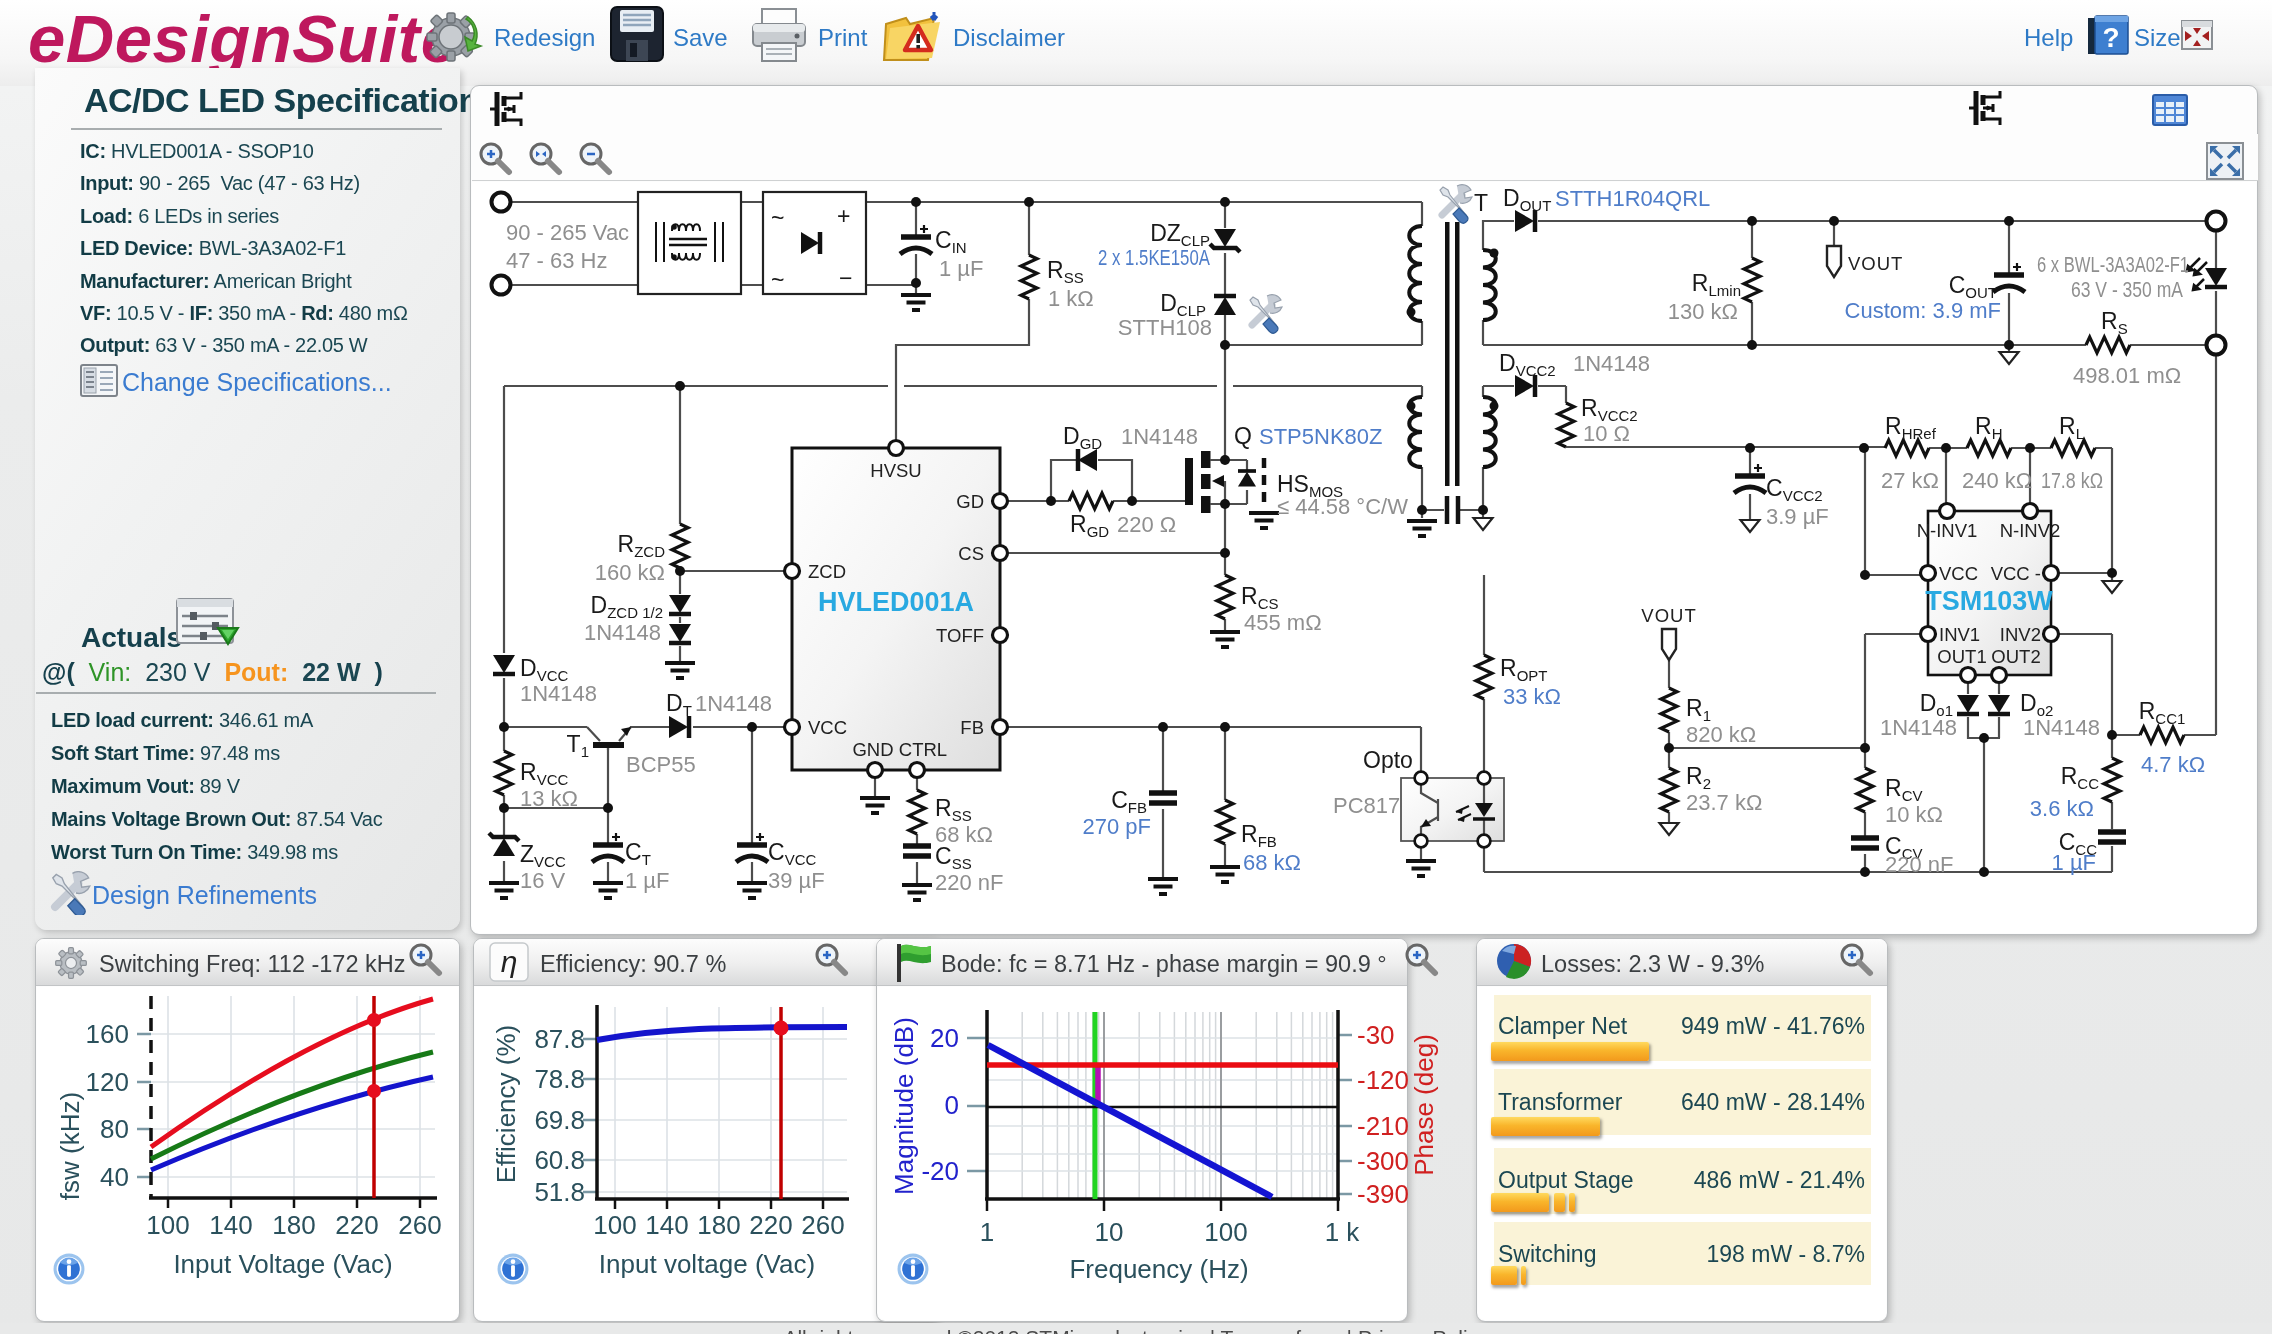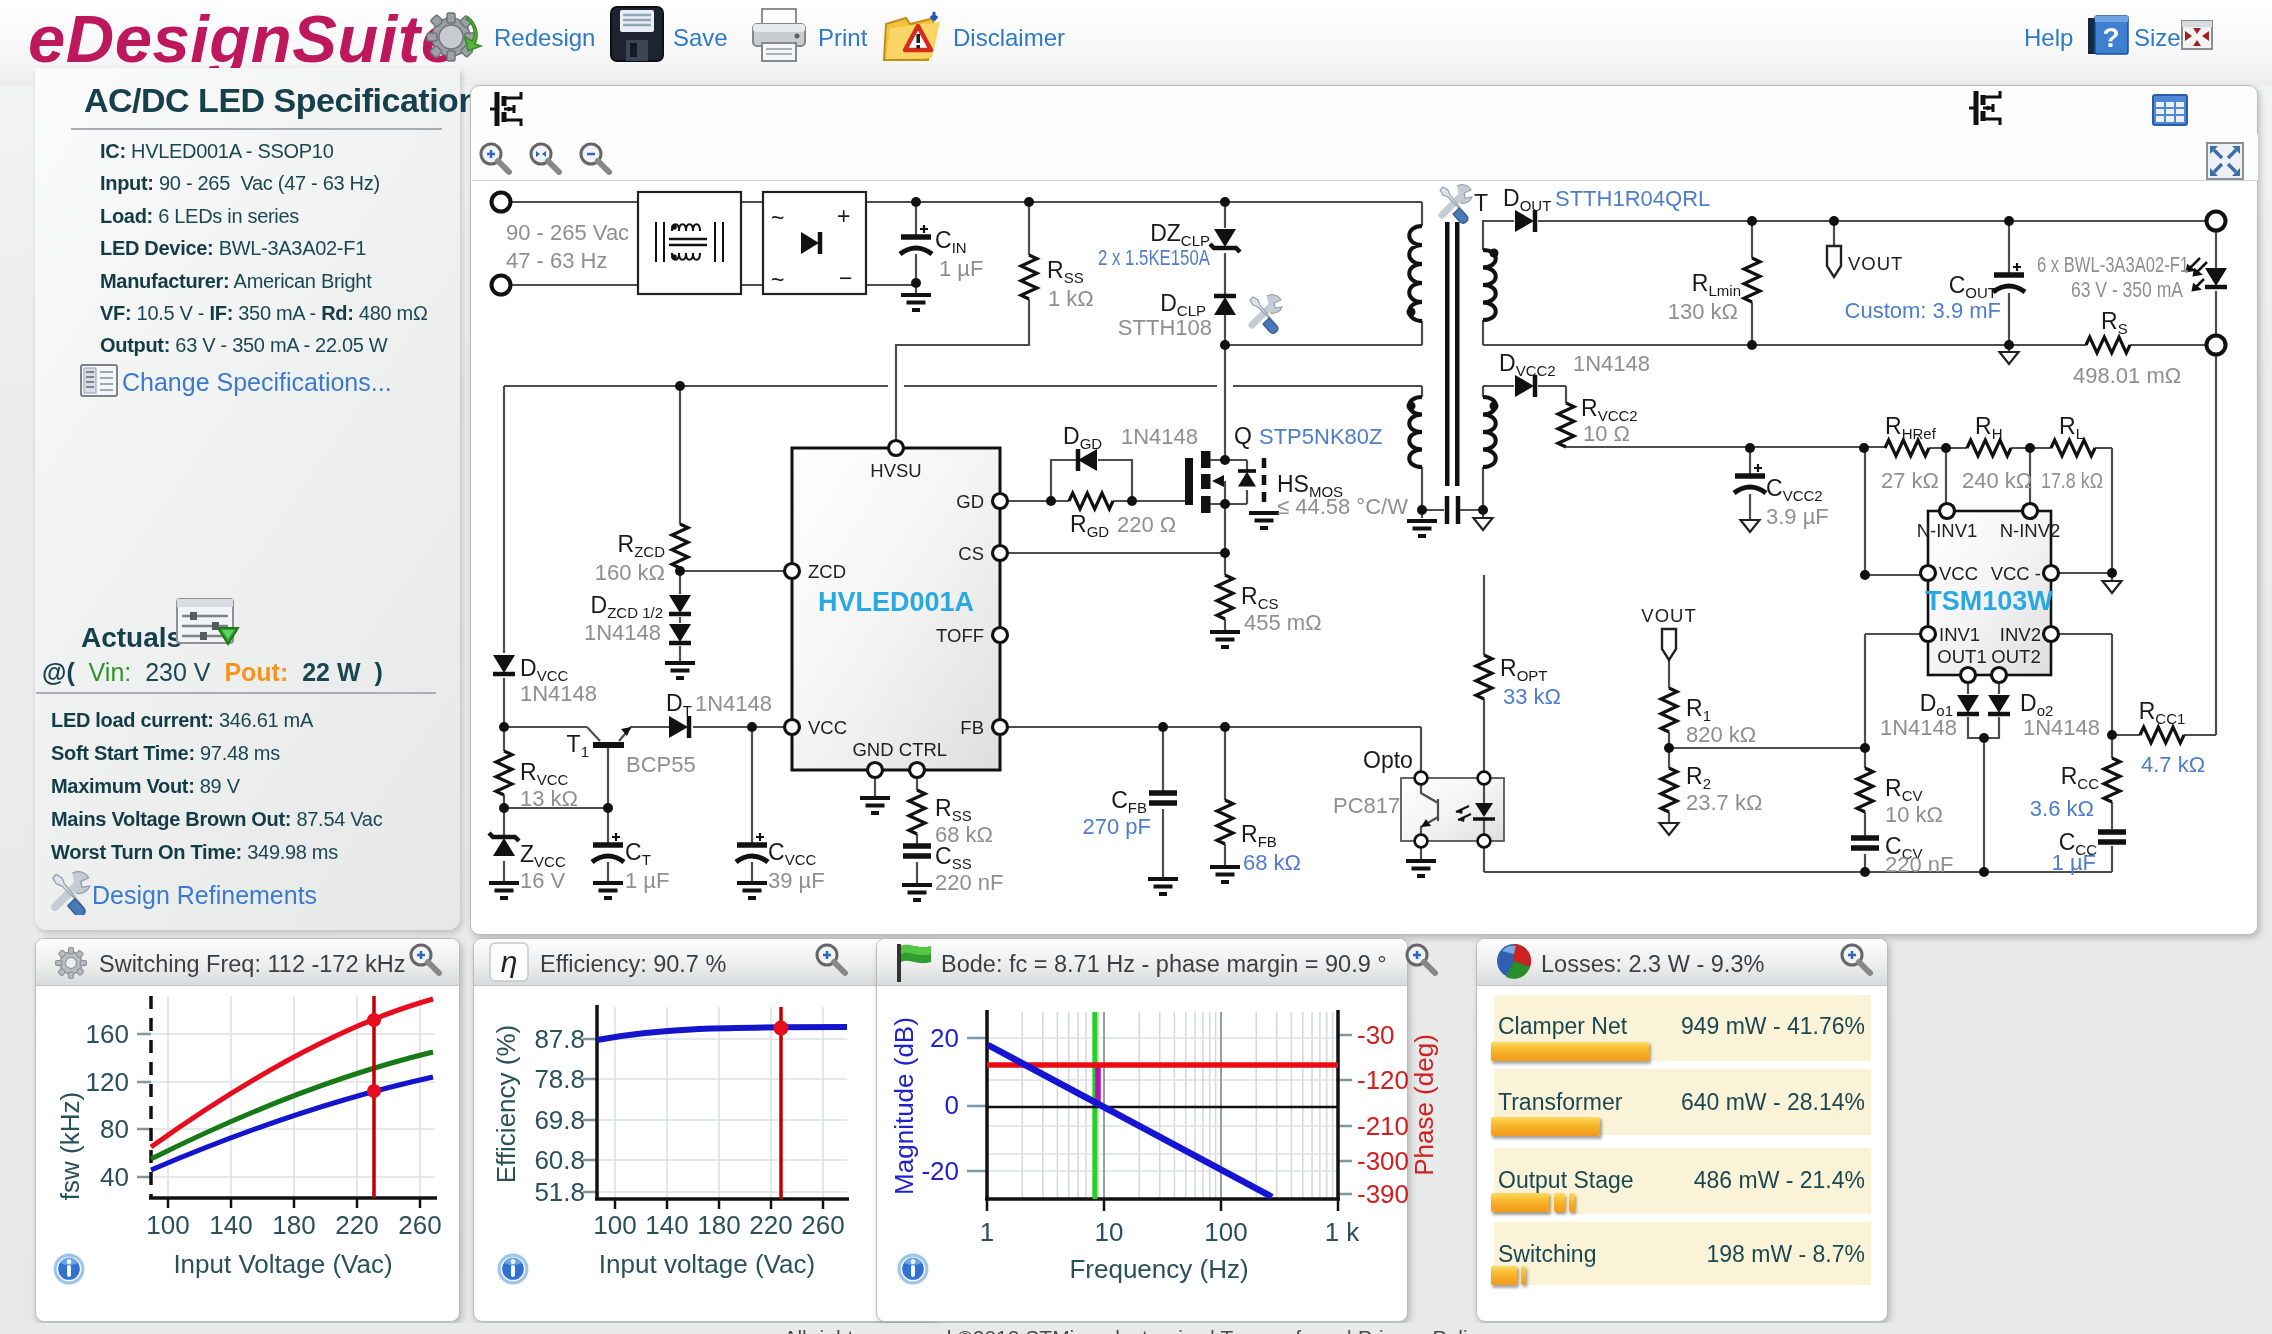--- a/index.html
+++ b/index.html
@@ -5,21 +5,21 @@
 *{margin:0;padding:0;box-sizing:border-box}
 html,body{width:2272px;height:1334px;overflow:hidden}
 body{font-family:"Liberation Sans",sans-serif;background:linear-gradient(180deg,#f4f5f5 0%,#ebecec 30%,#e7e8e8 100%);position:relative}
 .abs{position:absolute}
 #topbar{left:0;top:0;width:2272px;height:86px;background:linear-gradient(180deg,#ffffff 0%,#f6f6f6 70%,#ededed 100%)}
 #logo{left:28px;top:0;font-size:67px;font-weight:bold;font-style:italic;color:#be185d;letter-spacing:0.5px}
 .tblbl{font-size:24px;color:#2e7ac6;top:24px}
 #sidebar{left:35px;top:68px;width:425px;height:862px;background:linear-gradient(125deg,#fbfbfb 0%,#f1f2f2 40%,#e6e7e7 100%);border-radius:0 0 12px 12px;box-shadow:2px 3px 6px rgba(0,0,0,0.18)}
 #sidebar h1{font-size:34px;color:#15404c;padding:13px 0 0 49px;letter-spacing:-0.5px;white-space:nowrap}
 .shr{height:2px;background:#a8adaf;margin:8px 18px 5px 36px}
-.spec{padding-left:65px;font-size:20px;letter-spacing:-0.3px;color:#1b4752;line-height:32.4px;white-space:nowrap}
+.spec{padding-left:45px;font-size:20px;letter-spacing:-0.3px;color:#1b4752;line-height:32.4px;white-space:nowrap}
 .spec b{color:#123c46}
 .link{color:#3a7bd0;font-size:25px}
 .acthead{font-size:31px;color:#15404c;font-weight:bold}
 .vin{color:#2e9427;font-weight:normal}
 .pout{color:#f6941e;font-weight:bold}
 .panel{background:#fdfdfd;border:1px solid #b9bcbe;border-radius:9px;box-shadow:2px 3px 7px rgba(0,0,0,0.22)}
 .phead{position:absolute;left:0;top:0;right:0;height:47px;border-radius:8px 8px 0 0;background:linear-gradient(180deg,#fdfdfd 0%,#eeeeee 55%,#d9dadb 100%);border-bottom:1px solid #c2c4c6}
 .ptitle{position:absolute;font-size:23.5px;color:#3b3f42;top:12px;white-space:nowrap}
 .pbody{position:absolute;left:1px;right:1px;top:48px;bottom:1px;background:#fff;border-radius:0 0 8px 8px}
 #footer{left:0;top:1323px;width:2272px;height:11px;background:#e8e9e9}

